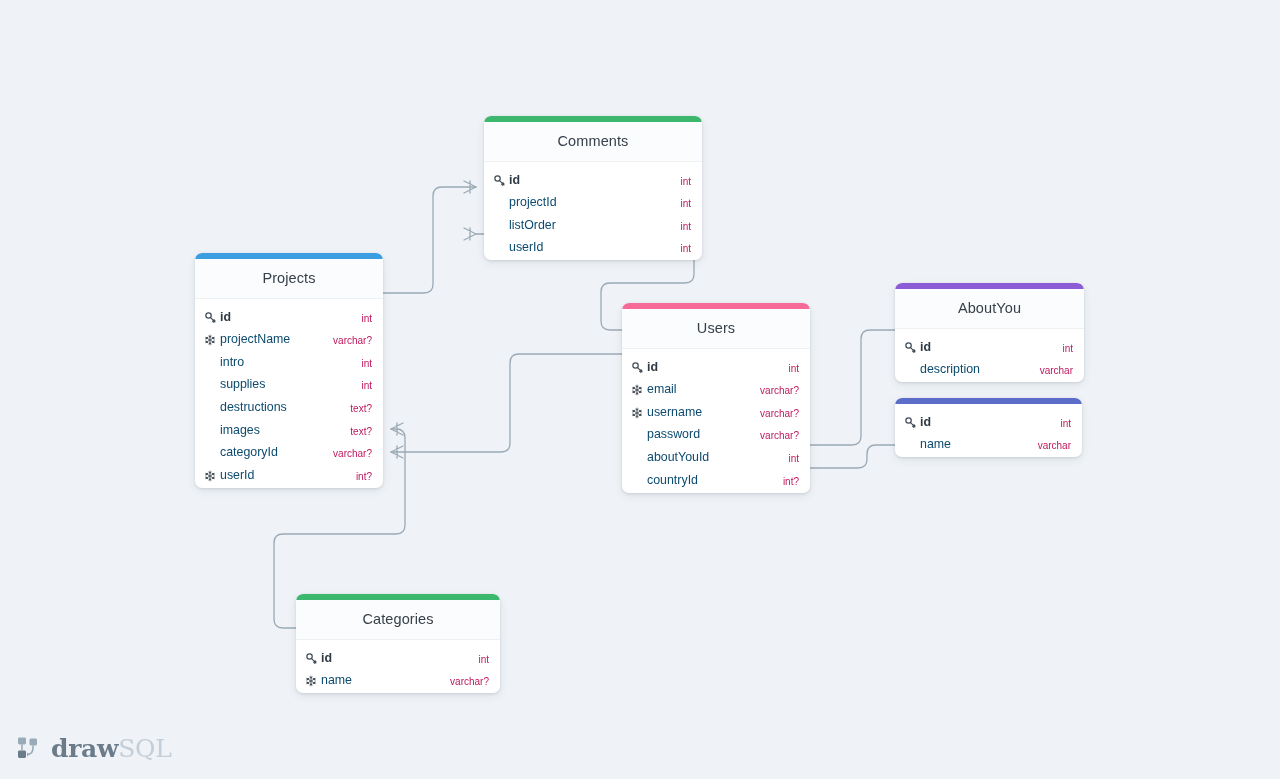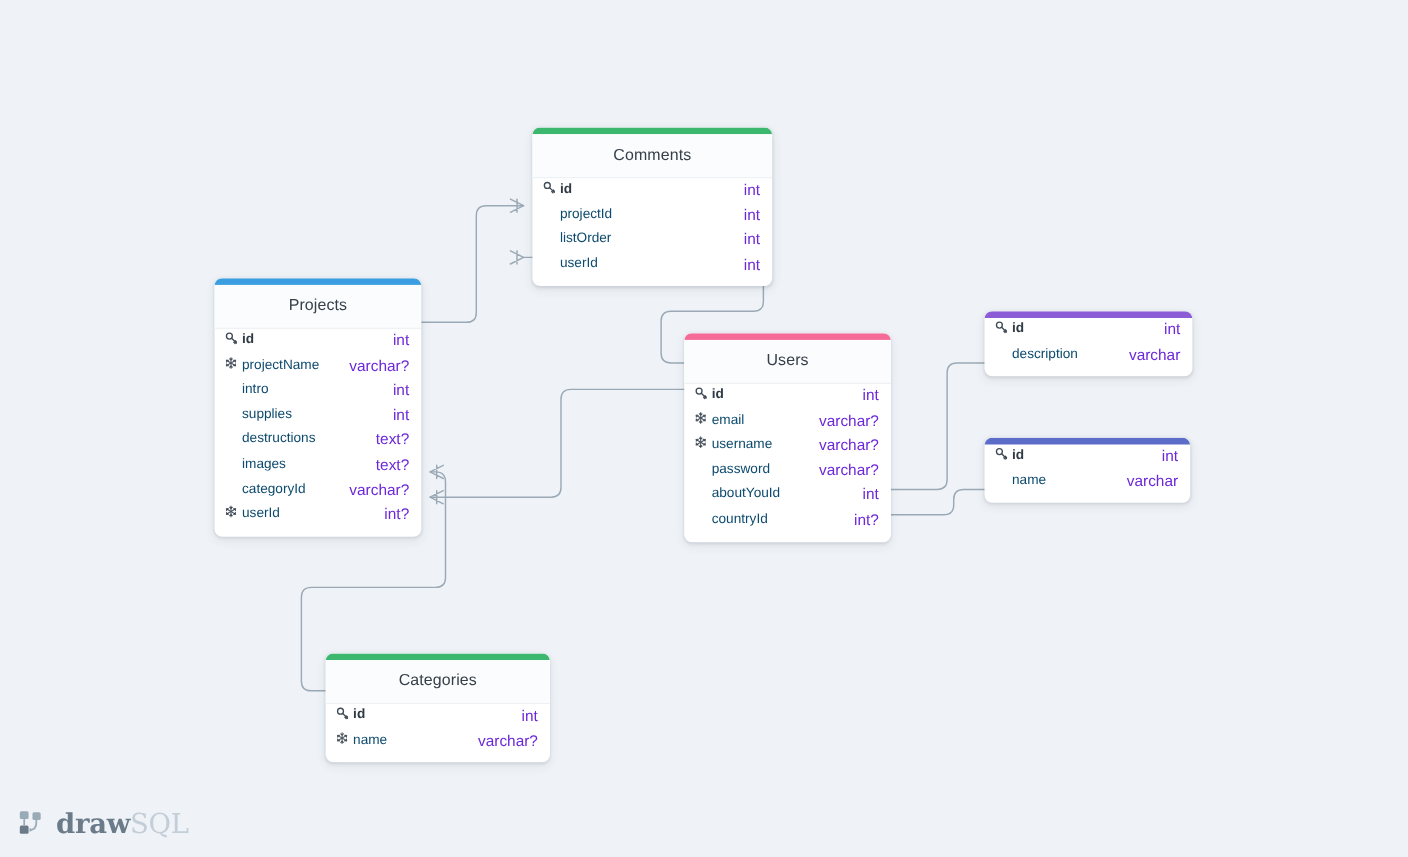--- a/index.html
+++ b/index.html
@@ -61,21 +61,21 @@
     padding: 11px 10px 12px;
     background: #fbfcfd;
     border-bottom: 1px solid #eef1f4;
     letter-spacing: .1px;
   }
 
   .columns { padding: 2px 0 6px; }
 
   .column-row {
     display: flex;
-    align-items: flex-start;
+    align-items: flex-end;
     height: 22.6px;
     padding: 0 11px 0 9px;
     font-size: 12.4px;
     white-space: nowrap;
   }
 
   .col-icon {
     width: 15px;
     min-width: 15px;
     display: flex;
@@ -90,22 +90,22 @@
     flex: 1;
     overflow: hidden;
     text-overflow: ellipsis;
   }
   .column-row.pk .col-name {
     color: #2f3a45;
     font-weight: bold;
   }
 
   .col-type {
-    color: #6d28d9;
-    font-size: 14px;
+    color: #be185d;
+    font-size: 10px;
     margin-left: 12px;
   }
 
   
   #logo {
     position: absolute;
     left: 16px;
     bottom: 18px;
     display: flex;
     align-items: flex-end;
@@ -339,20 +339,21 @@
           </div>
           <div class="column-row">
             <span class="col-icon"></span>
             <span class="col-name">countryId</span>
             <span class="col-type">int?</span>
           </div>
         </div>
       </div>
       <div class="table-card" style="left: 895px; top: 283px; width: 189px;">
         <div class="accent-bar" style="background: rgb(139, 92, 214);"></div>
+        <div class="table-title">AboutYou</div>
         <div class="columns">
           <div class="column-row pk">
             <span class="col-icon">
               <svg width="13" height="13" viewBox="0 0 16 16" xmlns="http://www.w3.org/2000/svg">
                 <circle cx="5.6" cy="5.6" r="3.3" fill="none" stroke="#3e4a55" stroke-width="1.5"></circle>
                 <path d="M8.1 8.1 L13.4 13.4" stroke="#3e4a55" stroke-width="1.5" stroke-linecap="round"></path>
                 <path d="M10.6 12.4 L12.0 13.8" stroke="#3e4a55" stroke-width="1.5" stroke-linecap="round"></path>
                 <path d="M12.2 10.8 L13.5 12.1" stroke="#3e4a55" stroke-width="1.5" stroke-linecap="round"></path>
               </svg>
             </span>

